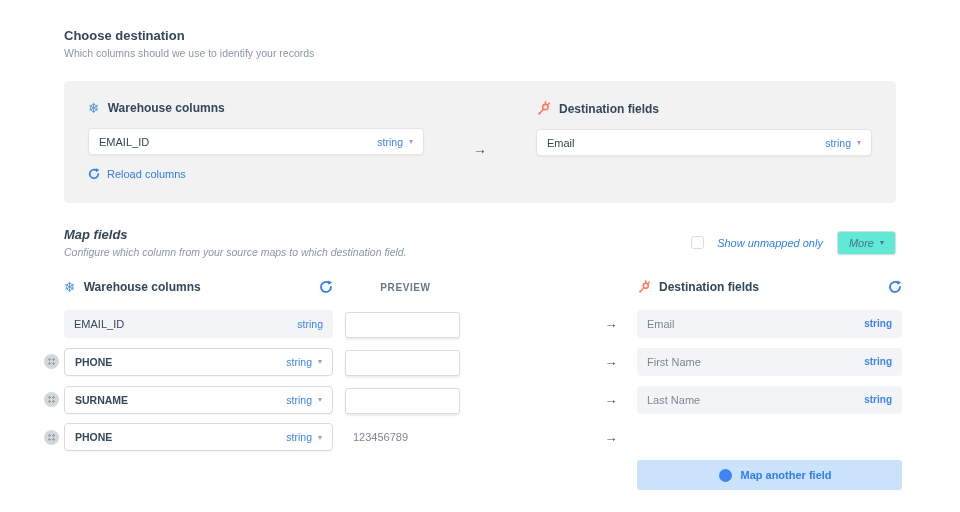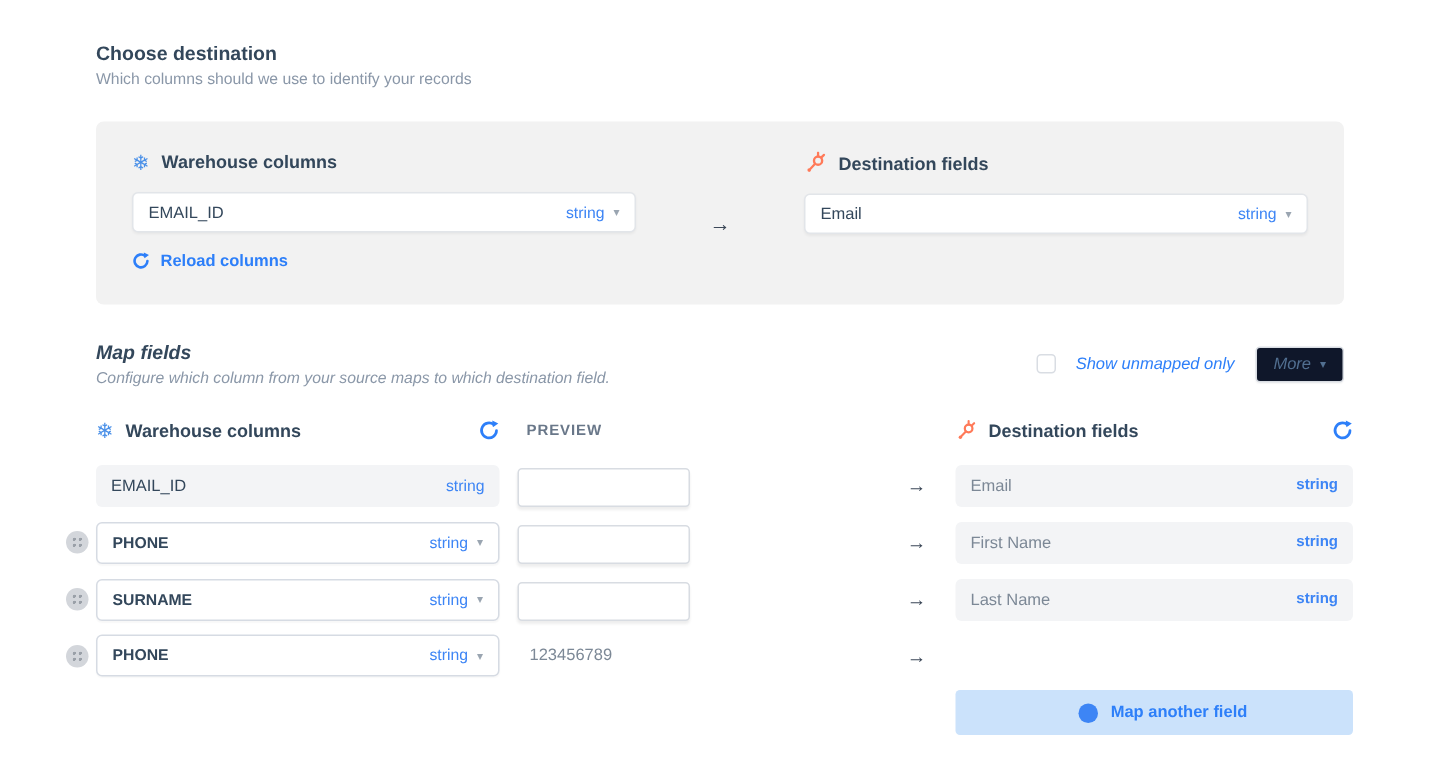--- a/index.html
+++ b/index.html
@@ -17,41 +17,41 @@
   .id-mid { flex: 1; display: flex; justify-content: center; padding-top: 40px; }
   .col-head { display: flex; align-items: center; gap: 8px; font-size: 12px; font-weight: bold; color: #33475b; }
   .id-input { margin-top: 13px; background: #fff; border: 1px solid #e2e5e9; border-radius: 4px;
     height: 27px; display: flex; align-items: center; justify-content: space-between;
     padding: 0 10px; font-size: 11px; box-shadow: 0 1px 2px rgba(0,0,0,0.05); cursor: pointer; }
   .field-name { color: #33475b; font-size: 11px; }
   .type-wrap { display: flex; align-items: center; }
   .type-label { color: #3d85f5; font-size: 10.5px; }
   .caret { color: #9aa5b1; font-size: 8px; margin-left: 6px; }
   .reload-link { display: flex; align-items: center; gap: 7px; margin-top: 13px;
-    color: #2d7ff9; font-size: 11px; font-weight: bold; cursor: pointer; }
+    color: #2d7ff9; font-size: 11px; font-weight: normal; cursor: pointer; }
   .arrow-glyph { color: #3c4858; font-size: 14px; }
 
   
   .map-head { margin-top: 24px; display: flex; align-items: center; justify-content: space-between; font-style: italic; }
   .map-controls { display: flex; align-items: center; gap: 14px; }
   .unmapped { display: flex; align-items: center; gap: 13px; color: #2d7ff9; font-size: 11px; cursor: pointer; }
   .checkbox { width: 13px; height: 13px; border: 1px solid #d9dde3; border-radius: 3px; background: #fff; }
-  .more-btn { display: flex; align-items: center; gap: 6px; border: 1px solid #d9dde3; background: #0f172a;
+  .more-btn { display: flex; align-items: center; gap: 6px; border: 1px solid #d9dde3; background: #5eead4;
     border-radius: 3px; padding: 5px 11px; font-size: 11px; color: #516f90;
     box-shadow: 0 1px 1px rgba(0,0,0,0.04); cursor: pointer; }
   .more-btn .caret { color: #516f90; margin-left: 0; }
 
   
   .map-table { margin-left: -20px; margin-right: -6px; margin-top: 22px; }
   .trow { display: grid; grid-template-columns: 20px 269px 12px 115px 1fr 24px 14px 265px;
     align-items: center; margin-bottom: 9px; }
   .trow.header { margin-bottom: 15px; }
   .hcell { display: flex; align-items: center; gap: 8px; font-size: 12px; font-weight: bold; color: #33475b; }
   .hcell .spacer { flex: 1; }
-  .preview-head { font-size: 10px; font-weight: bold; color: #697789; letter-spacing: 0.6px; padding-left: 6px; }
+  .preview-head { font-size: 10px; font-weight: bold; color: #697789; letter-spacing: 0.6px; padding-left: 6px; text-align: center; }
 
   .handle { width: 15px; height: 15px; border-radius: 50%; background: #d3d6db; position: relative; cursor: grab; }
   .handle::after { content: ""; position: absolute; left: 4px; top: 4px; width: 7px; height: 7px;
     background: radial-gradient(circle 1px at 1.5px 1.5px, #9aa0a8 1px, transparent 1.2px),
                 radial-gradient(circle 1px at 5.5px 1.5px, #9aa0a8 1px, transparent 1.2px),
                 radial-gradient(circle 1px at 1.5px 5.5px, #9aa0a8 1px, transparent 1.2px),
                 radial-gradient(circle 1px at 5.5px 5.5px, #9aa0a8 1px, transparent 1.2px); }
 
   .src-box { height: 28px; border-radius: 4px; display: flex; align-items: center;
     justify-content: space-between; padding: 0 10px; font-size: 11px; cursor: pointer; }

